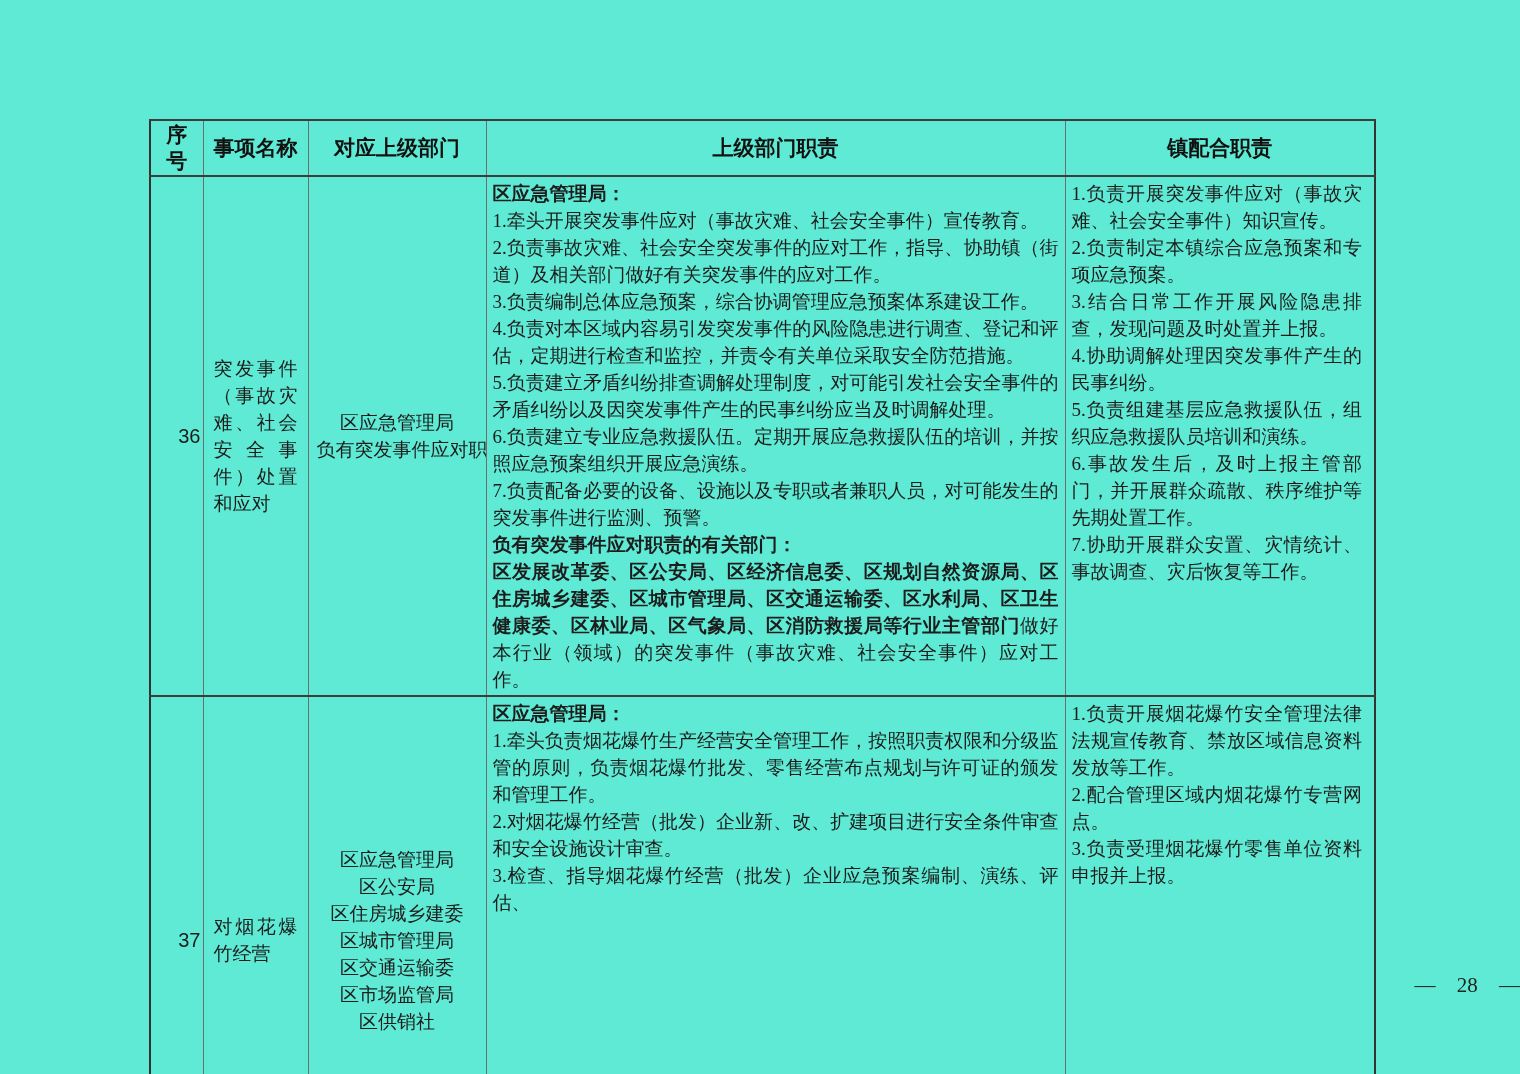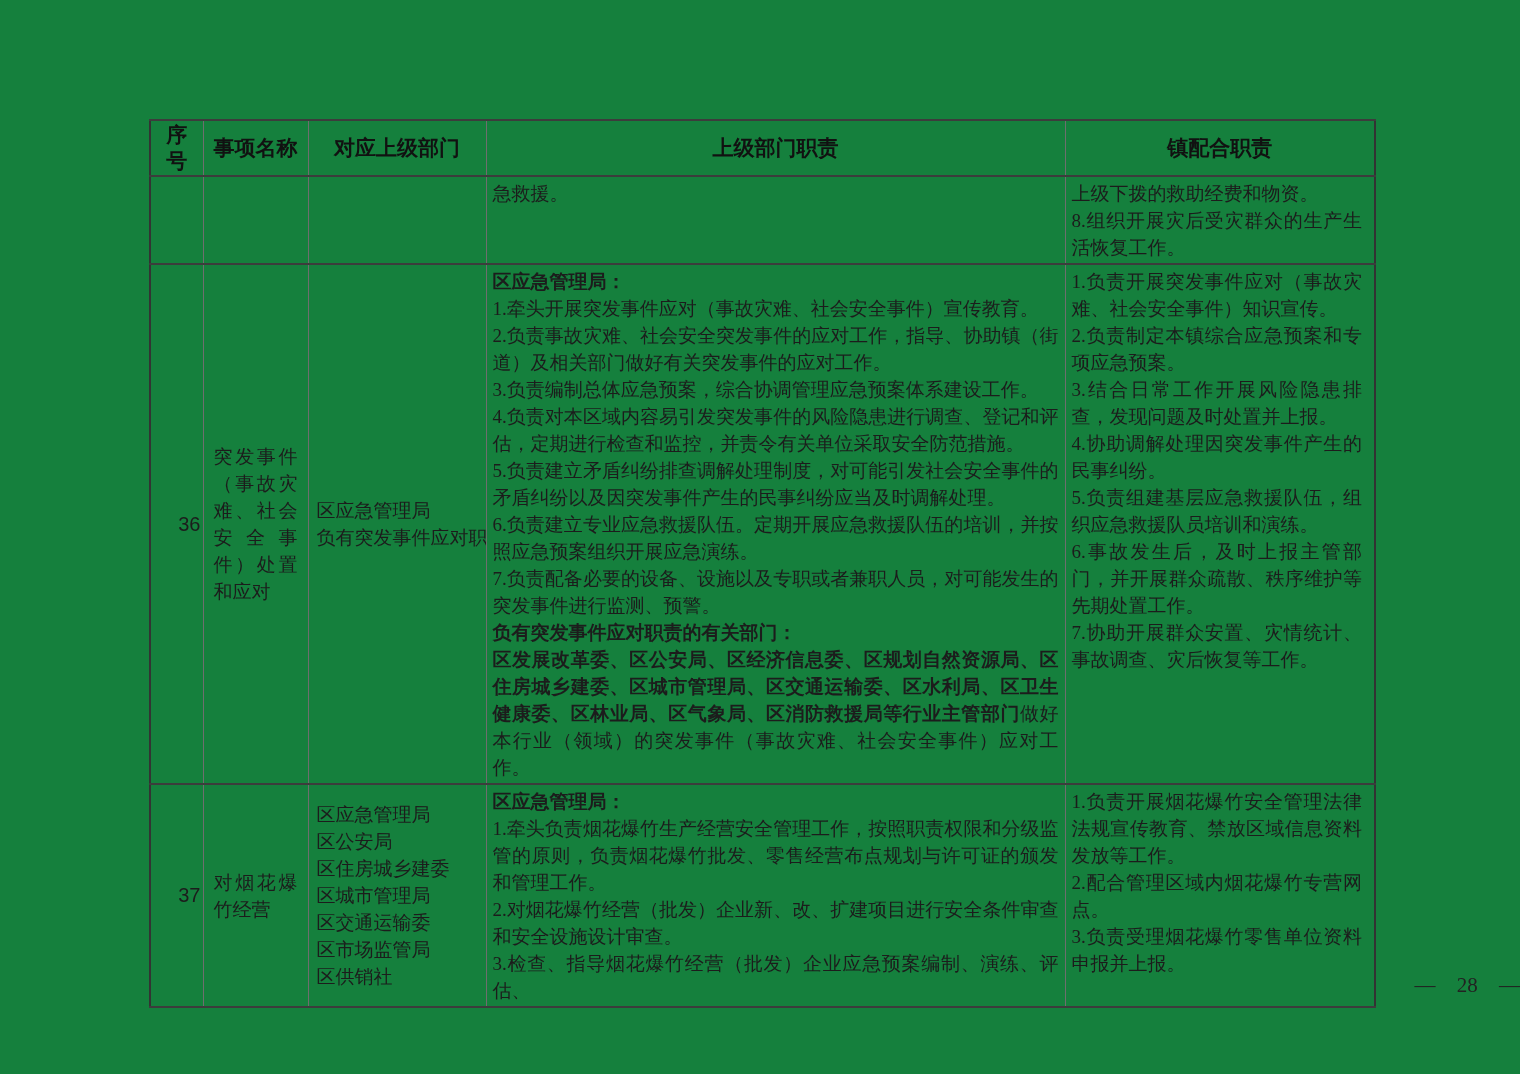--- a/index.html
+++ b/index.html
@@ -1,19 +1,19 @@
 <!DOCTYPE html>
 <html lang="zh"><head>
 <meta charset="utf-8">
 <style>
   html,body{margin:0;padding:0;background:#ffffff;}
   .page{
     position:relative;
     width:1520px;height:1074px;
-    background:#15803d;
+    background:#5eead4;
     font-family:"Liberation Serif","DejaVu Serif",serif;
     color:#1c1c1c;
     overflow:hidden;
   }
   table.duties{
     position:absolute;left:149px;top:119px;
     width:1225px;
     table-layout:fixed;
     border-collapse:collapse;
   }
@@ -40,21 +40,21 @@
   td{font-size:19px;line-height:27px;}
   td.seq{
     font-family:"Liberation Sans","DejaVu Sans",sans-serif;
     font-size:20px;text-align:right;vertical-align:middle;padding:0 2px;
   }
   td.name{
     text-align:justify;vertical-align:middle;
     padding:0 10px;word-break:break-all;margin-left:33px;
   }
   td.dept{
-    text-align:left;vertical-align:middle;
+    text-align:center;vertical-align:middle;
     padding:3px 8px;
   }
   td.dept .dept-line{white-space:nowrap;}
   td.duty{
     text-align:justify;vertical-align:top;
     padding:3px 6px 2px 6px;
   }
   td.duty p{margin:0;text-align:justify;}
   td.town{padding-right:12px;}
   .bold{font-weight:700;}
@@ -80,32 +80,20 @@
     <thead>
       <tr>
         <th>序号</th>
         <th>事项名称</th>
         <th>对应上级部门</th>
         <th>上级部门职责</th>
         <th>镇配合职责</th>
       </tr>
     </thead>
     <tbody>
-        <tr>
-          <td class="seq"></td>
-          <td class="name"></td>
-          <td class="dept"></td>
-          <td class="duty">
-            <p><span>急救援。</span></p>
-          </td>
-          <td class="duty town">
-            <p><span>上级下拨的救助经费和物资。</span></p>
-            <p><span>8.组织开展灾后受灾群众的生产生活恢复工作。</span></p>
-          </td>
-        </tr>
         <tr>
           <td class="seq">36</td>
           <td class="name">突发事件（事故灾难、社会安全事件）处置和应对</td>
           <td class="dept">
             <div class="dept-line">区应急管理局</div>
             <div class="dept-line">负有突发事件应对职责的有关部门</div>
           </td>
           <td class="duty">
             <p><span class="bold">区应急管理局：</span></p>
             <p><span>1.牵头开展突发事件应对（事故灾难、社会安全事件）宣传教育。</span></p>

